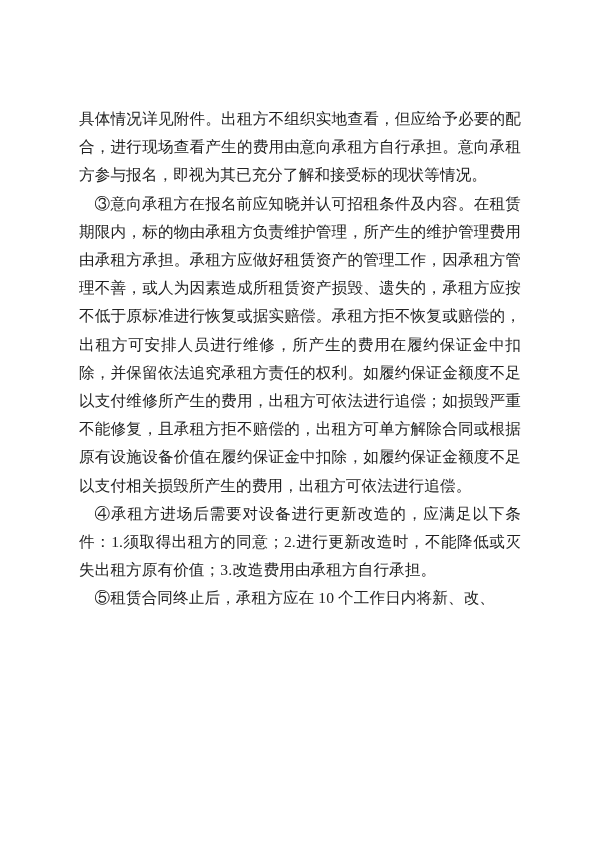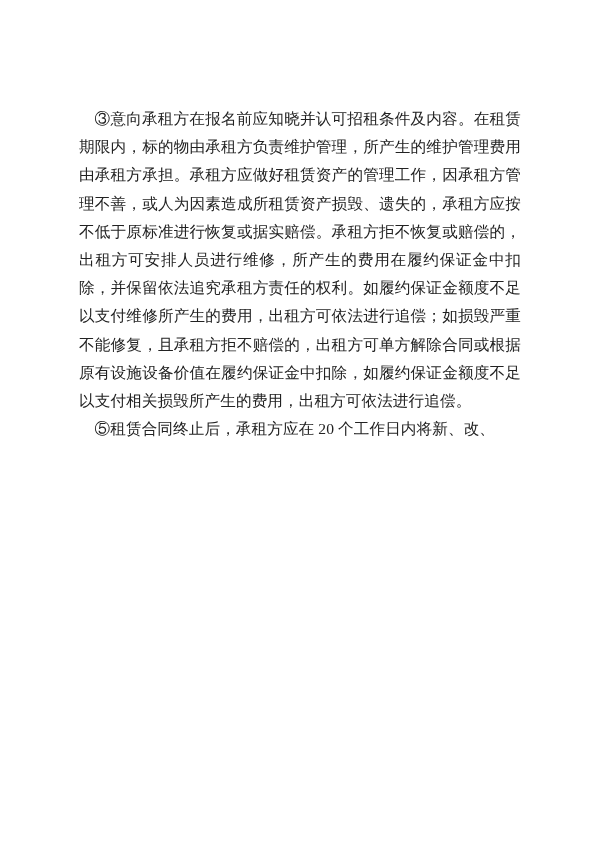--- a/index.html
+++ b/index.html
@@ -41,16 +41,18 @@
   }
   .para.no-indent {
     text-indent: 0;
   }
 </style>
 </head>
 <body>
 
 <div class="page">
   <div class="text-block">
+    <p class="para no-indent">具体情况详见附件。出租方不组织实地查看，但应给予必要的配合，进行现场查看产生的费用由意向承租方自行承担。意向承租方参与报名，即视为其已充分了解和接受标的现状等情况。</p>
     <p class="para">③意向承租方在报名前应知晓并认可招租条件及内容。在租赁期限内，标的物由承租方负责维护管理，所产生的维护管理费用由承租方承担。承租方应做好租赁资产的管理工作，因承租方管理不善，或人为因素造成所租赁资产损毁、遗失的，承租方应按不低于原标准进行恢复或据实赔偿。承租方拒不恢复或赔偿的，出租方可安排人员进行维修，所产生的费用在履约保证金中扣除，并保留依法追究承租方责任的权利。如履约保证金额度不足以支付维修所产生的费用，出租方可依法进行追偿；如损毁严重不能修复，且承租方拒不赔偿的，出租方可单方解除合同或根据原有设施设备价值在履约保证金中扣除，如履约保证金额度不足以支付相关损毁所产生的费用，出租方可依法进行追偿。</p>
-    <p class="para">⑤租赁合同终止后，承租方应在 20 个工作日内将新、改、</p>
+    <p class="para">④承租方进场后需要对设备进行更新改造的，应满足以下条件：1.须取得出租方的同意；2.进行更新改造时，不能降低或灭失出租方原有价值；3.改造费用由承租方自行承担。</p>
+    <p class="para">⑤租赁合同终止后，承租方应在 10 个工作日内将新、改、</p>
   </div>
 </div>
 
 </body></html>

